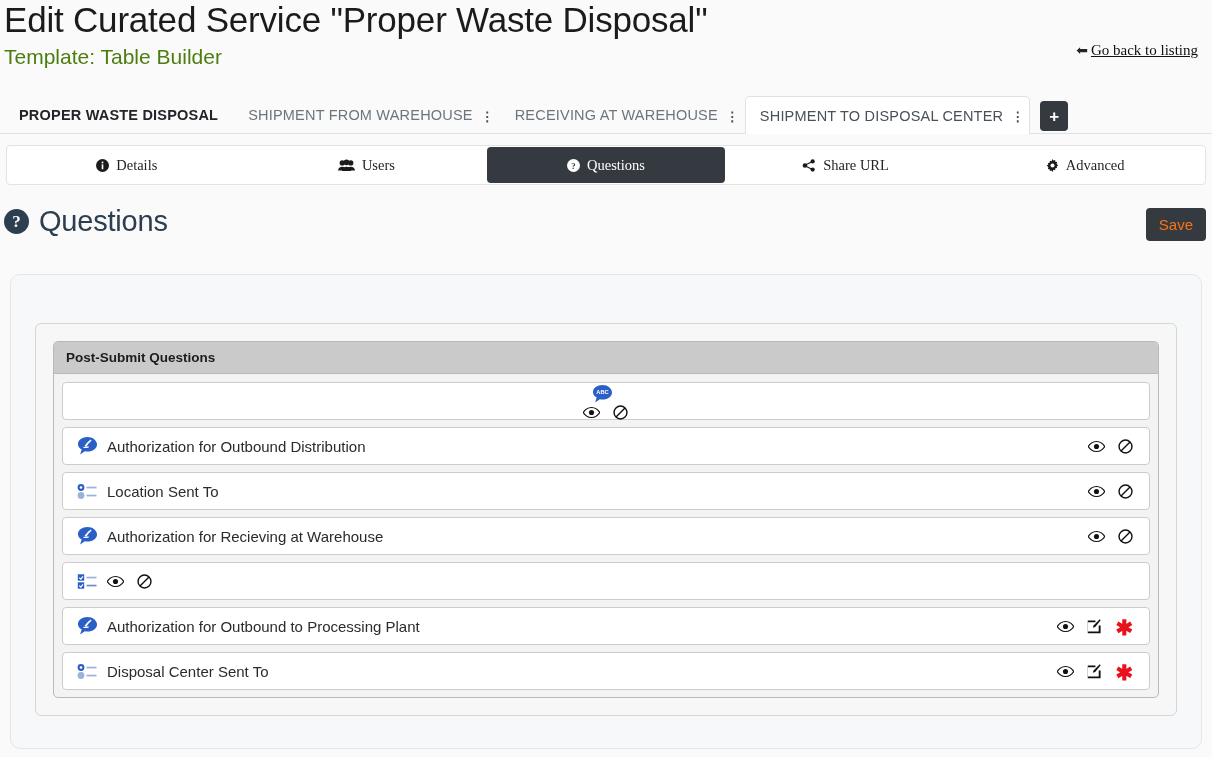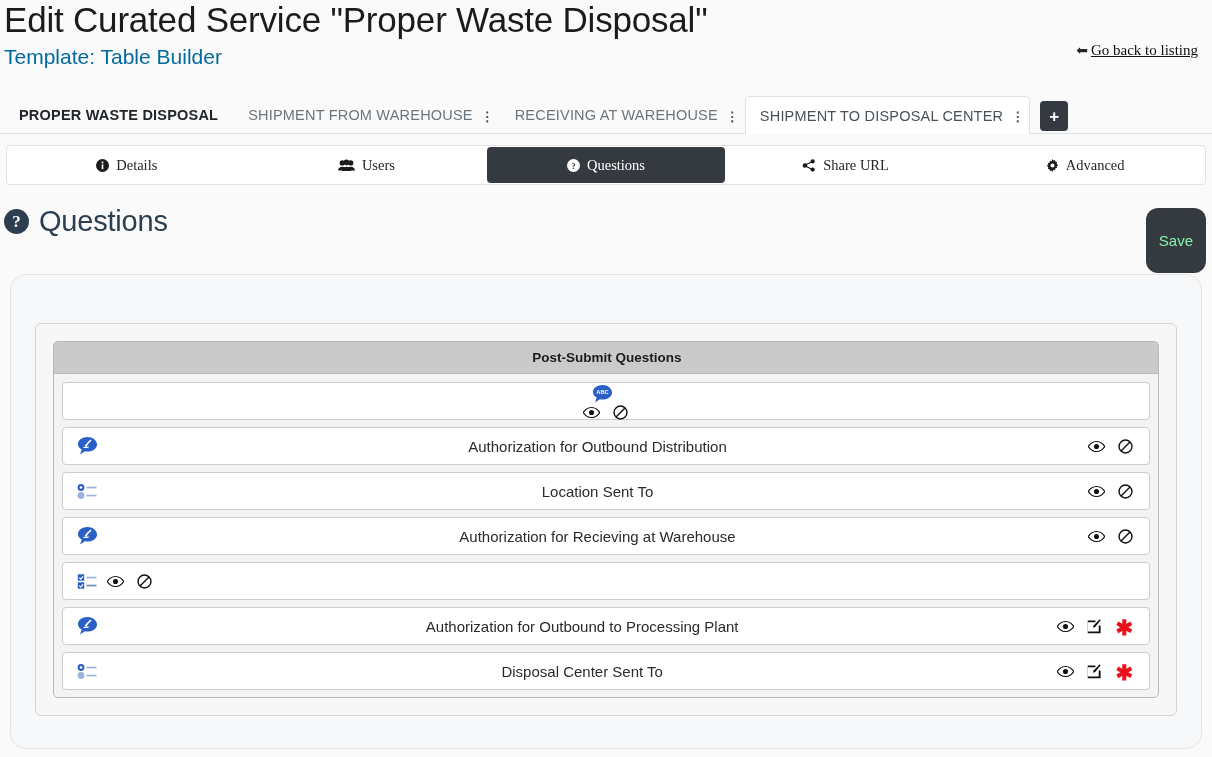--- a/index.html
+++ b/index.html
@@ -20,21 +20,21 @@
     line-height: 1.05;
     margin: 0;
     padding: 2px 0 0 4px;
     letter-spacing: -0.2px;
     color: #1b1b1b;
   }
   .subtitle {
     font-size: 21px;
     font-weight: normal;
     padding: 6px 15px 0 4px;
-    color: #0369a1;
+    color: #4d7c0f;
   }
   .goback-wrap {
     position: absolute;
     right: 14px;
     top: 42px;
     font-size: 14px;
     white-space: nowrap;
   }
   .goback-link {
     color: #111;
@@ -162,37 +162,36 @@
     align-items: center;
     justify-content: center;
     font-size: 17px;
     font-weight: bold;
     font-family: "Liberation Serif", serif;
   }
   .save-btn {
     position: absolute;
     top: 208px; right: 6px;
     background: #343a40;
-    color: #86efac;
+    color: #f97316;
     border: none;
-    border-radius: 12px;
-    padding: 24px 13px;
+    border-radius: 4px;
+    padding: 8px 13px;
     font-size: 15px;
     cursor: pointer;
     font-family: "Liberation Sans", sans-serif;
   }
 
   
   .outer-card {
     position: absolute;
     top: 274px; left: 10px; right: 10px; bottom: 8px;
     background: #f7f8f9;
     border: 1px solid #e6e6e6;
-    border-radius: 16px;
-    text-align: center;
+    border-radius: 10px;
   }
   .mid-card {
     position: absolute;
     top: 48px; left: 24px; right: 24px; bottom: 32px;
     background: #f7f7f7;
     border: 1px solid #d6d6d6;
     border-radius: 6px;
     padding: 8px;
   }
   .inner-card {

